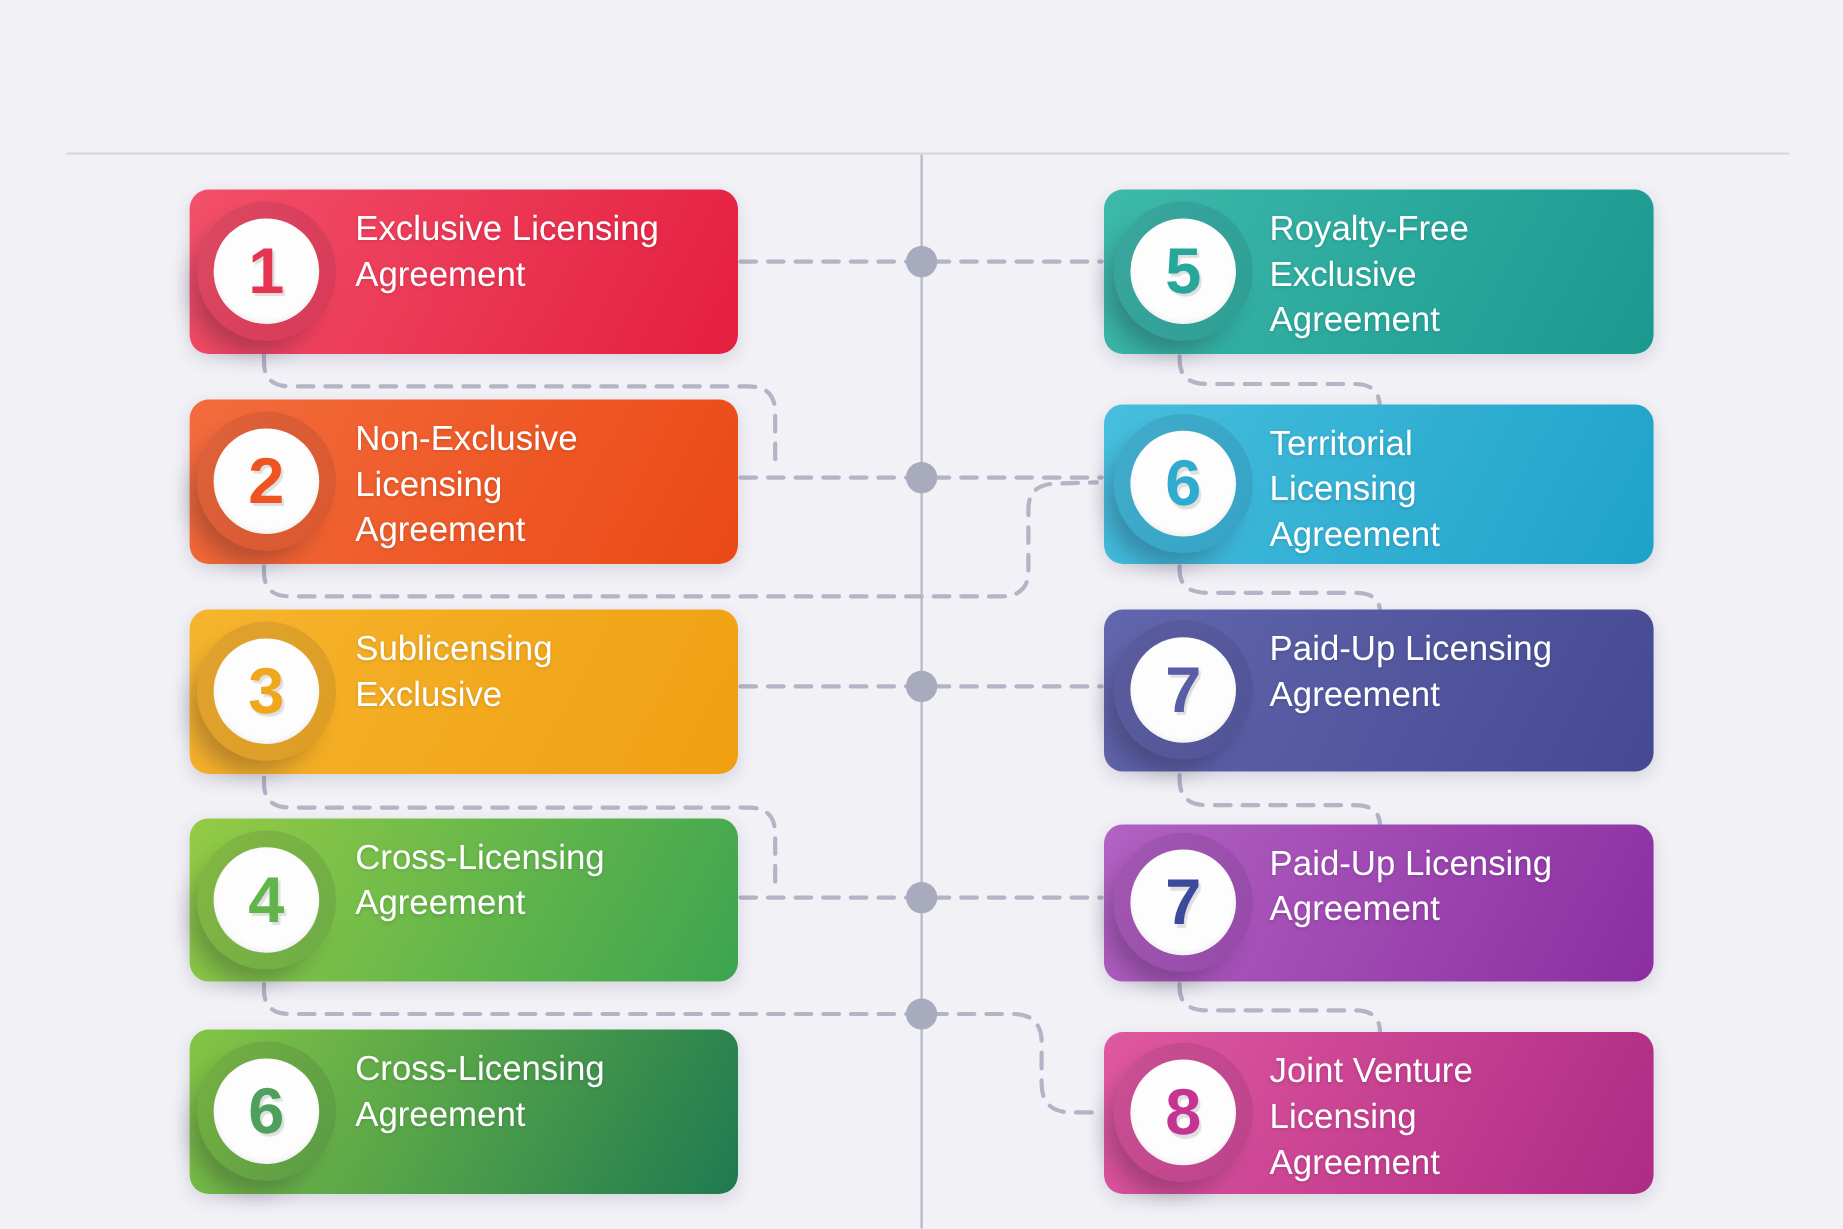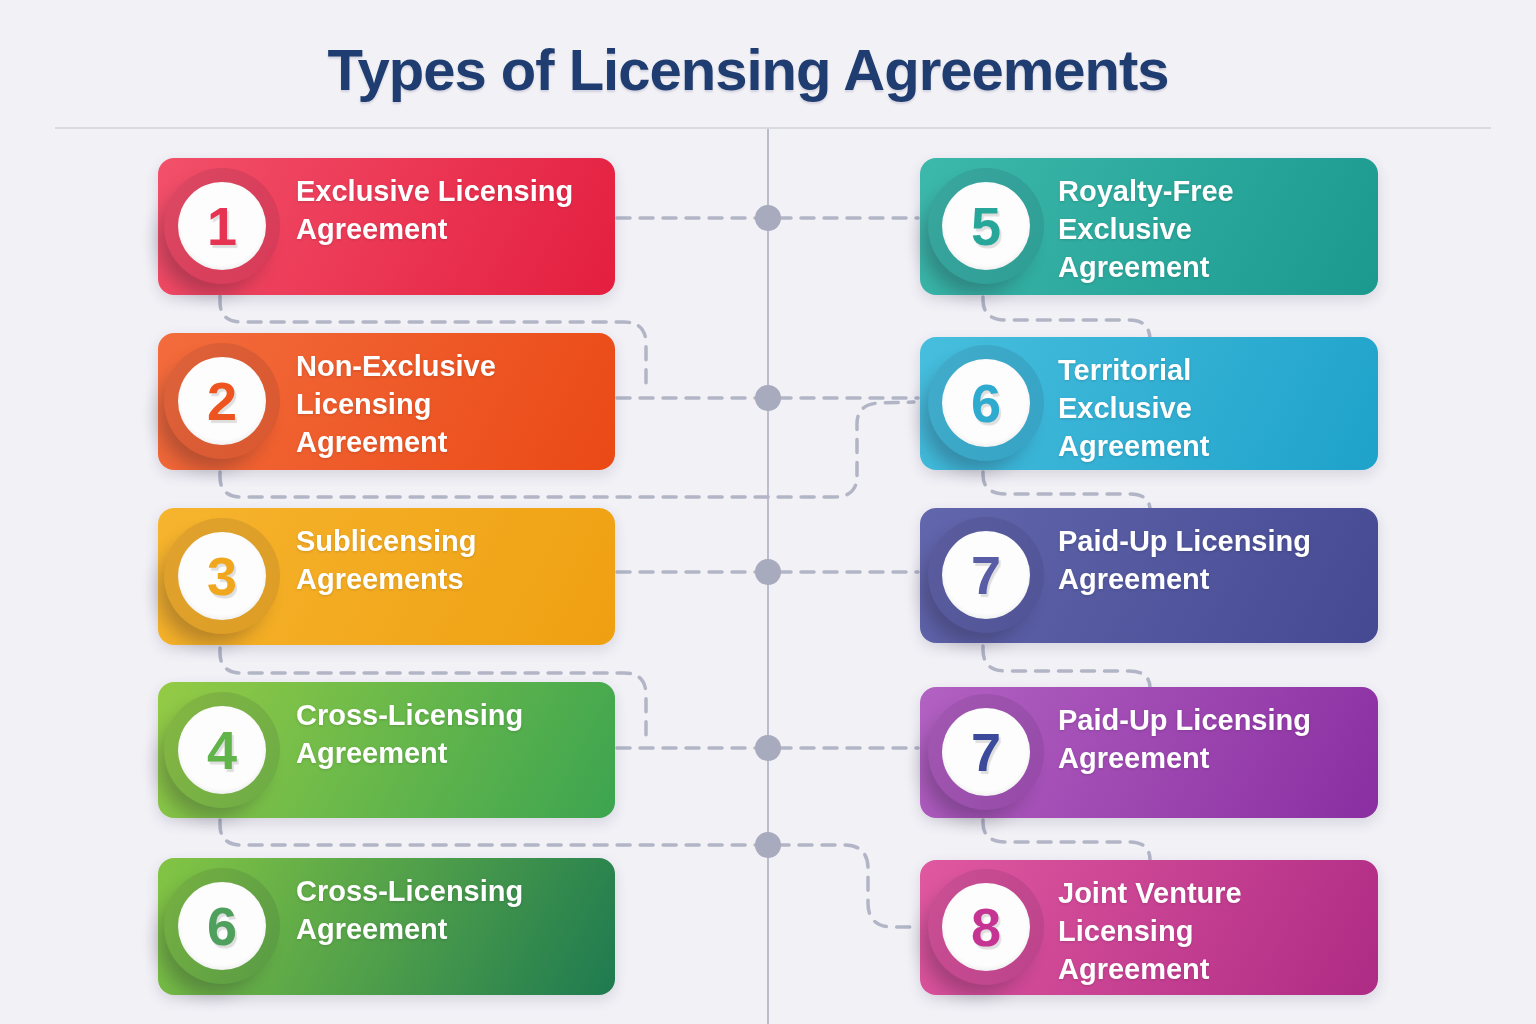--- a/index.html
+++ b/index.html
@@ -77,32 +77,31 @@
     font-weight:bold;
     color:var(--nc);
     text-shadow:2px 3px 1px rgba(0,0,0,.12);
     line-height:1;
   }
   .label{
     position:absolute;
     left:138px;top:14px;right:16px;
     font-size:29px;
     line-height:38px;
-    font-weight:bold;
+    font-weight:normal;
     color:#ffffff;
     white-space:pre-line;
     text-shadow:0 1px 3px rgba(0,0,0,.15);
   }
 </style>
 </head>
 <body>
 
 <div class="stage" style="background: rgb(242, 241, 246);">
 
-  <div class="title" style="color: rgb(31, 61, 112);">Types of Licensing Agreements</div>
   <div class="divider"></div>
 
   <svg class="connectors" width="1536" height="1024" viewBox="0 0 1536 1024">
     <g>
       <line class="vline" x1="768" y1="129" x2="768" y2="1024"></line>
     </g>
     <g>
 
       <path class="dash" d="M617 218 H918"></path>
       <path class="dash" d="M617 398 H918"></path>
@@ -153,21 +152,21 @@
 Agreement</div>
     </div>
 
     <div class="card" style="left: 158px; top: 508px; height: 137px; --g1: #f6b42e; --g2: #efa011; --nc: #f0a71d;">
       <div class="badge" style="top:10px;">
         <div class="badge-inner">
           <span class="num">3</span>
         </div>
       </div>
       <div class="label">Sublicensing
-Agreements</div>
+Exclusive</div>
     </div>
 
     <div class="card" style="left: 158px; top: 682px; height: 136px; --g1: #94cb45; --g2: #3ca450; --nc: #61b44a;">
       <div class="badge" style="top:10px;">
         <div class="badge-inner">
           <span class="num">4</span>
         </div>
       </div>
       <div class="label">Cross-Licensing
 Agreement</div>
@@ -198,21 +197,21 @@
 Agreement</div>
     </div>
 
     <div class="card" style="left: 920px; top: 337px; height: 133px; --g1: #47bedd; --g2: #1ea2ca; --nc: #2fabd0;">
       <div class="badge" style="top:8px;">
         <div class="badge-inner">
           <span class="num">6</span>
         </div>
       </div>
       <div class="label">Territorial
-Exclusive
+Licensing
 Agreement</div>
     </div>
 
     <div class="card" style="left: 920px; top: 508px; height: 135px; --g1: #6266ac; --g2: #444992; --nc: #595da5;">
       <div class="badge" style="top:9px;">
         <div class="badge-inner">
           <span class="num">7</span>
         </div>
       </div>
       <div class="label">Paid-Up Licensing

